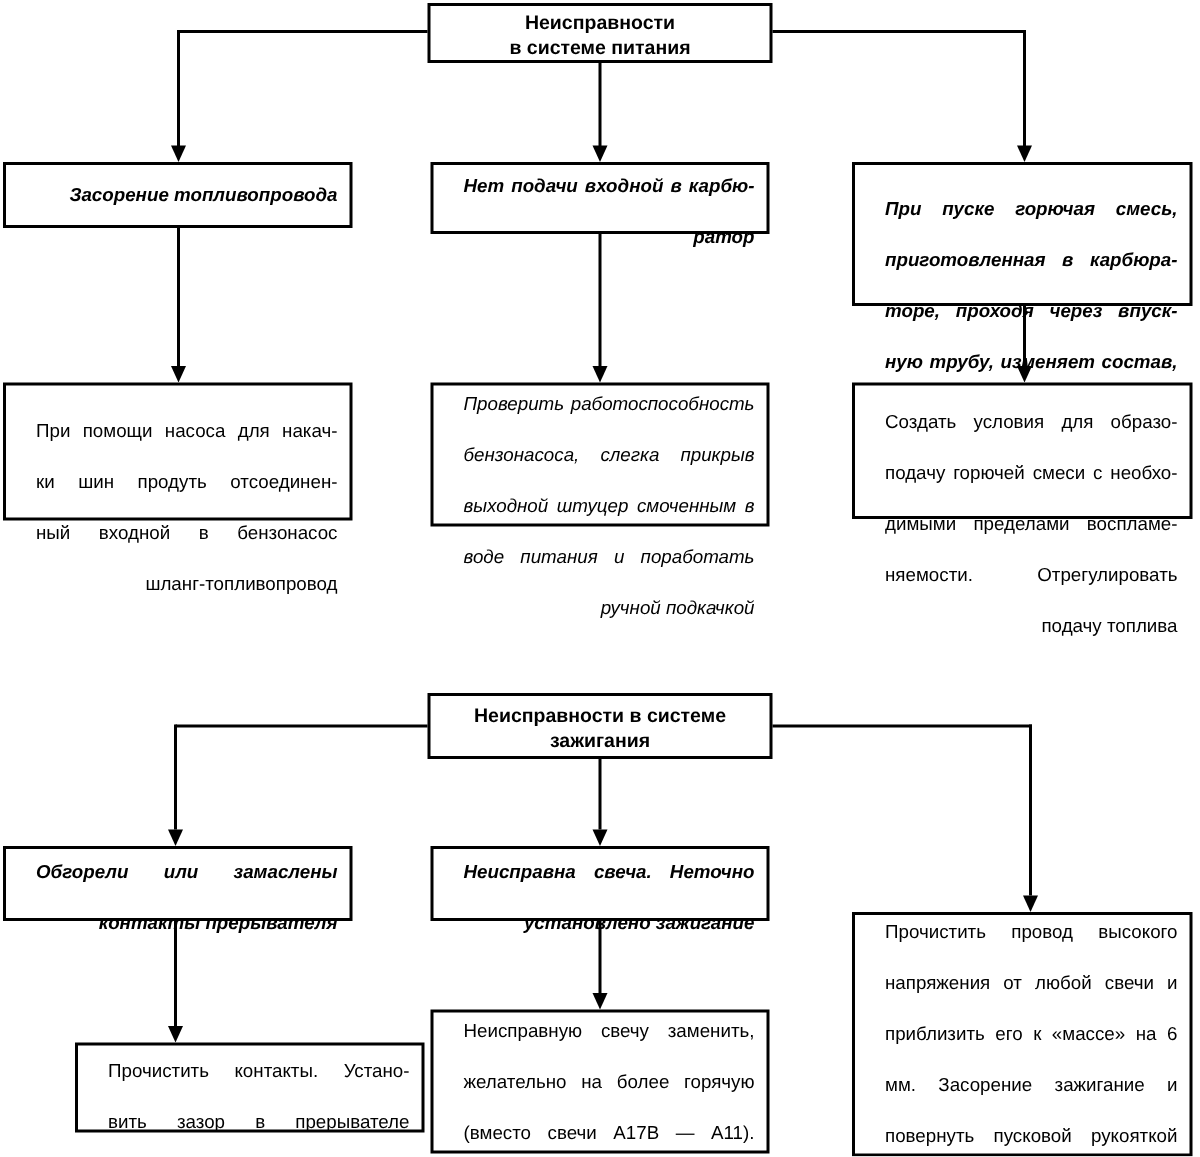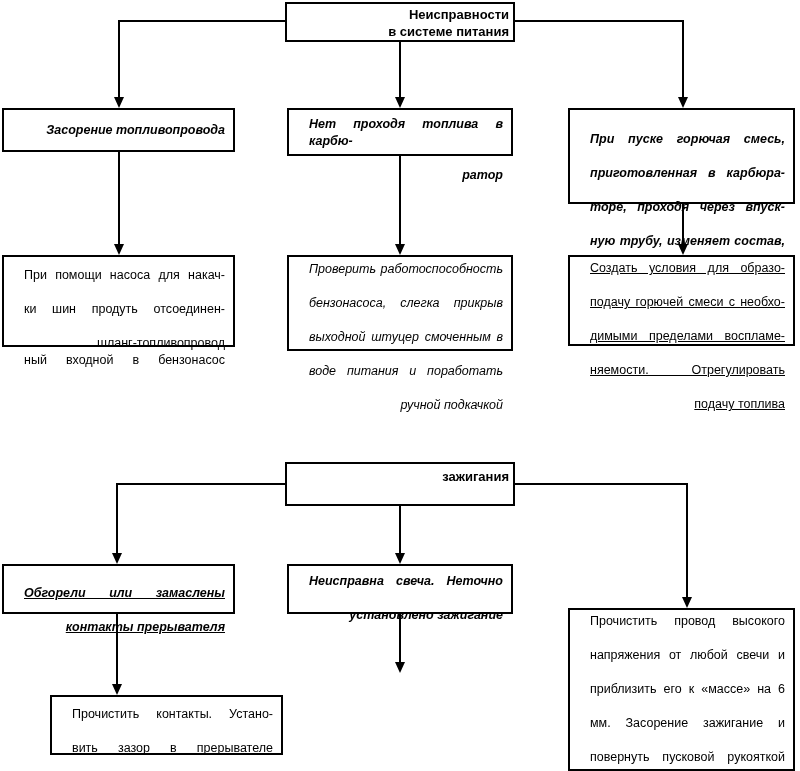--- a/index.html
+++ b/index.html
@@ -21,49 +21,49 @@
     line-height: 17px;
   }
   .content { padding: 0 8px 0 20px; }
   .title-box { font-size: 13px; font-weight: bold; text-align: center; }
   .cause { font-weight: bold; font-style: italic; }
   
   .line { text-align: justify; }
   .line::after { content: ""; display: inline-block; width: 100%; height: 0; }
   .line.last { text-align: right; }
   .line.last::after { content: none; }
-  .title-box .line, .title-box .line.last { text-align: right; }
+  .title-box .line, .title-box .line.last { text-align: center; }
   .title-box .line::after { content: none; }
   .hline, .vline { position: absolute; background: var(--line-color, #000000); }
   .arrow-down {
     position: absolute;
     width: 0; height: 0;
     border-left: 5px solid transparent;
     border-right: 5px solid transparent;
     border-top: 11px solid var(--line-color, #000000);
   }
   
   #title1   { left:285px; top:2px;   width:230px; height:40px; }
   #title1 .content { padding: 2px 4px 0 4px; }
   #cause1a  { left:2px;   top:108px; width:233px; height:44px; }
   #cause1a .content { padding-top: 12px; }
   #cause1b  { left:287px; top:108px; width:226px; height:48px; }
   #cause1b .content { padding-top: 6px; }
   #cause1c  { left:568px; top:108px; width:227px; height:96px; }
   #cause1c .content { padding-top: 21px; }
   #action1a { left:2px;   top:255px; width:233px; height:92px; }
-  #action1a .content { padding-top: 10px; }
+  #action1a .content { padding-top: 10px; margin-top: 12px; }
   #action1b { left:287px; top:255px; width:226px; height:96px; }
   #action1b .content { padding-top: 4px; font-style: italic; }
   #action1c { left:568px; top:255px; width:227px; height:91px; }
-  #action1c .content { padding-top: 3px; text-decoration: underline; }
+  #action1c .content { padding-top: 16px; }
   #title2   { left:285px; top:462px; width:230px; height:44px; }
   #title2 .content { padding: 4px 4px 0 4px; }
   #cause2a  { left:2px;   top:564px; width:233px; height:50px; }
-  #cause2a .content { padding-top: 19px; text-decoration: underline; }
+  #cause2a .content { padding-top: 7px; }
   #cause2b  { left:287px; top:564px; width:226px; height:50px; }
   #cause2b .content { padding-top: 7px; }
   #check2c  { left:568px; top:608px; width:227px; height:163px; }
   #check2c .content { padding-top: 3px; }
   #action2a { left:2px;   top:695px; width:233px; height:60px;margin-left:48px; }
   #action2a .content { padding-top: 9px; }
   #action2b { left:287px; top:673px; width:226px; height:96px; }
   #action2b .content { padding-top: 4px; }
 </style>
 </head>
@@ -87,21 +87,21 @@
   <div class="vline" style="left:682px; top:20px; width:2px; height:78px;"></div>
   <div class="arrow-down" style="left:678px; top:97px;"></div>
 
   <div class="box cause" id="cause1a">
     <div class="content">
         <div class="line last">Засорение топливопровода</div>
       </div>
   </div>
   <div class="box cause" id="cause1b">
     <div class="content">
-        <div class="line">Нет проходя топлива в карбю-</div>
+        <div class="line">Нет подачи входной в карбю-</div>
         <div class="line last">ратор</div>
       </div>
   </div>
   <div class="box cause" id="cause1c">
     <div class="content">
         <div class="line">При пуске горючая смесь,</div>
         <div class="line">приготовленная в карбюра-</div>
         <div class="line">торе, проходя через впуск-</div>
         <div class="line">ную трубу, изменяет состав,</div>
         <div class="line last">становясь беднее</div>
@@ -112,22 +112,22 @@
   <div class="arrow-down" style="left:114px; top:244px;"></div>
   <div class="vline" style="left:399px; top:156px; width:2px; height:89px;"></div>
   <div class="arrow-down" style="left:395px; top:244px;"></div>
   <div class="vline" style="left:682px; top:204px; width:2px; height:41px;"></div>
   <div class="arrow-down" style="left:678px; top:244px;"></div>
 
   <div class="box" id="action1a">
     <div class="content">
         <div class="line">При помощи насоса для накач-</div>
         <div class="line">ки шин продуть отсоединен-</div>
+        <div class="line">ный входной в бензонасос</div>
         <div class="line last">шланг-топливопровод</div>
-        <div class="line">ный входной в бензонасос</div>
       </div>
   </div>
   <div class="box" id="action1b">
     <div class="content">
         <div class="line">Проверить работоспособность</div>
         <div class="line">бензонасоса, слегка прикрыв</div>
         <div class="line">выходной штуцер смоченным в</div>
         <div class="line">воде питания и поработать</div>
         <div class="line last">ручной подкачкой</div>
       </div>
@@ -137,20 +137,21 @@
         <div class="line">Создать условия для образо-</div>
         <div class="line">подачу горючей смеси с необхо-</div>
         <div class="line">димыми пределами воспламе-</div>
         <div class="line">няемости. Отрегулировать</div>
         <div class="line last">подачу топлива</div>
       </div>
   </div>
 
   <div class="box title-box" id="title2">
     <div class="content">
+        <div class="line">Неисправности в системе</div>
         <div class="line last">зажигания</div>
       </div>
   </div>
 
   <div class="hline" style="left:117px; top:483px; width:168px; height:2px;"></div>
   <div class="hline" style="left:515px; top:483px; width:173px; height:2px;"></div>
   <div class="vline" style="left:116px; top:483px; width:2px; height:70px;"></div>
   <div class="arrow-down" style="left:112px; top:553px;"></div>
   <div class="vline" style="left:399px; top:506px; width:2px; height:47px;"></div>
   <div class="arrow-down" style="left:395px; top:553px;"></div>
@@ -183,14 +184,21 @@
   <div class="arrow-down" style="left:112px; top:684px;"></div>
   <div class="vline" style="left:399px; top:614px; width:2px; height:48px;"></div>
   <div class="arrow-down" style="left:395px; top:662px;"></div>
 
   <div class="box" id="action2a">
     <div class="content">
         <div class="line">Прочистить контакты. Устано-</div>
         <div class="line">вить зазор в прерывателе</div>
       </div>
   </div>
+  <div class="box" id="action2b">
+    <div class="content">
+        <div class="line">Неисправную свечу заменить,</div>
+        <div class="line">желательно на более горячую</div>
+        <div class="line">(вместо свечи А17В — А11).</div>
+      </div>
+  </div>
 
 </div>
 
 </body></html>

